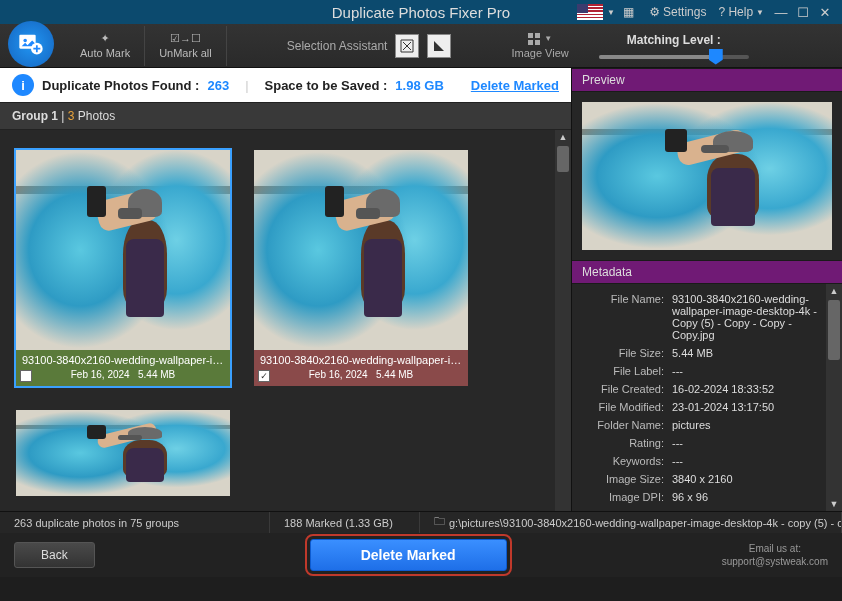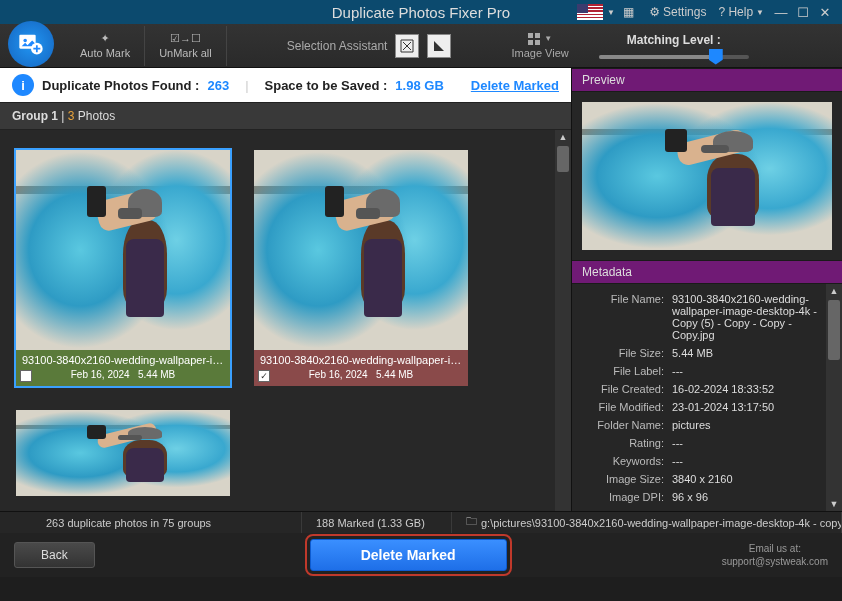--- a/index.html
+++ b/index.html
@@ -49,21 +49,21 @@
 .card.partial{height:90px;overflow:hidden;}
 .right{width:270px;background:#262626;display:flex;flex-direction:column;}
 .sec-hdr{background:#701a75;padding:4px 10px;font-size:12px;color:#ddd;border-top:1px solid #1a1a1a;border-bottom:1px solid #1a1a1a;}
 .preview{padding:10px;}
 .preview .thumb{height:148px;}
 .meta{flex:1;overflow:hidden;position:relative;}
 .meta-rows{padding:6px 8px;}
 .meta-row{display:flex;padding:3px 0;font-size:11px;}
 .mk{width:92px;text-align:right;color:#bbb;padding-right:8px;}
 .mv{flex:1;color:#ddd;word-break:break-word;}
-.statusbar{height:22px;background:#262626;display:flex;align-items:center;font-size:11px;color:#ccc;border-top:1px solid #111;padding-left:32px;}
+.statusbar{height:22px;background:#262626;display:flex;align-items:center;font-size:11px;color:#ccc;border-top:1px solid #111;}
 .sb-cell{padding:0 14px;border-right:1px solid #3a3a3a;height:100%;display:flex;align-items:center;gap:4px;}
 .sb-path{flex:1;white-space:nowrap;overflow:hidden;}
 .bottombar{height:44px;background:#222;display:flex;align-items:center;padding:0 14px;gap:14px;}
 .btn-back{background:linear-gradient(#4a4a4a,#333);border:1px solid #555;color:#ddd;padding:5px 26px;border-radius:3px;cursor:pointer;font-size:12px;}
 .btn-del{background:linear-gradient(#3a8fff,#1e6fe8);border:1px solid #0d5bd0;color:#fff;padding:7px 50px;border-radius:3px;cursor:pointer;font-size:14px;font-weight:600;outline:2px solid #c0392b;outline-offset:3px;margin:0 auto;}
 .support{font-size:10px;color:#999;text-align:center;line-height:1.3;}
 
 .photo{position:absolute;inset:0;background:radial-gradient(ellipse 60% 70% at 30% 50%,#5ac8e0 0%,#2e9bc4 40%,transparent 70%),radial-gradient(ellipse 50% 60% at 75% 45%,#6ed0e5 0%,#39a8cf 45%,transparent 75%),linear-gradient(#d8d4c8 0 18%,#8a8578 18% 22%,#d8d4c8 22% 100%);}
 .person{position:absolute;left:42%;top:18%;width:40%;height:78%;}
 .arm{position:absolute;top:6%;left:-10%;width:70%;height:20%;background:#d9b28e;transform:rotate(-14deg);border-radius:10px;}

